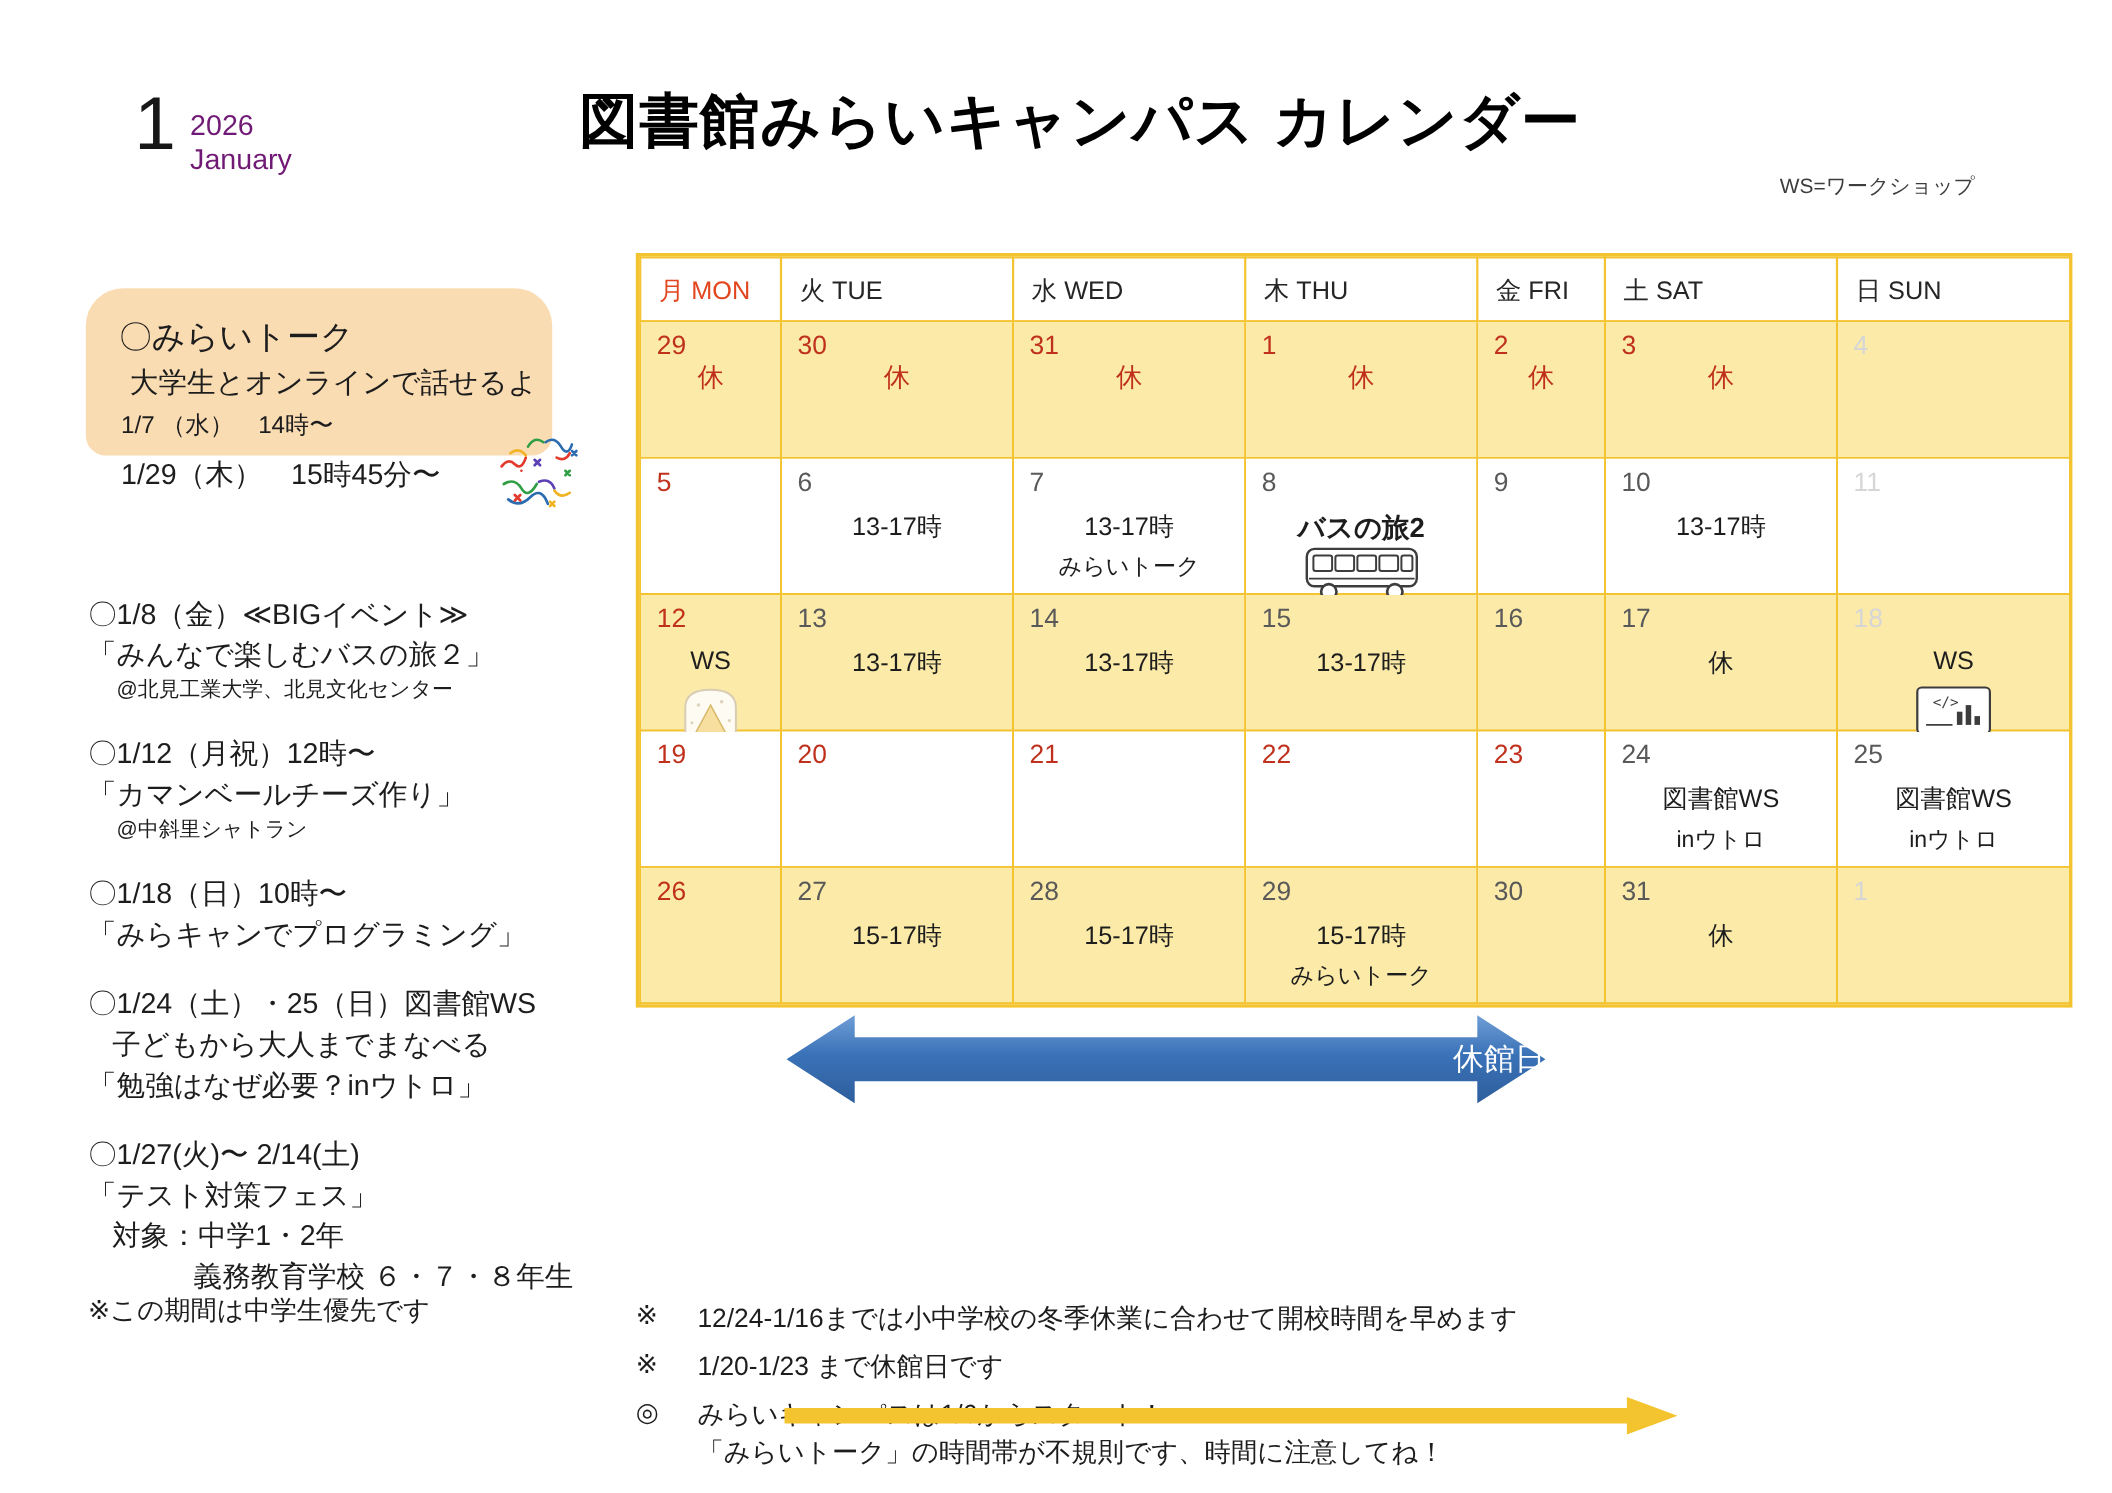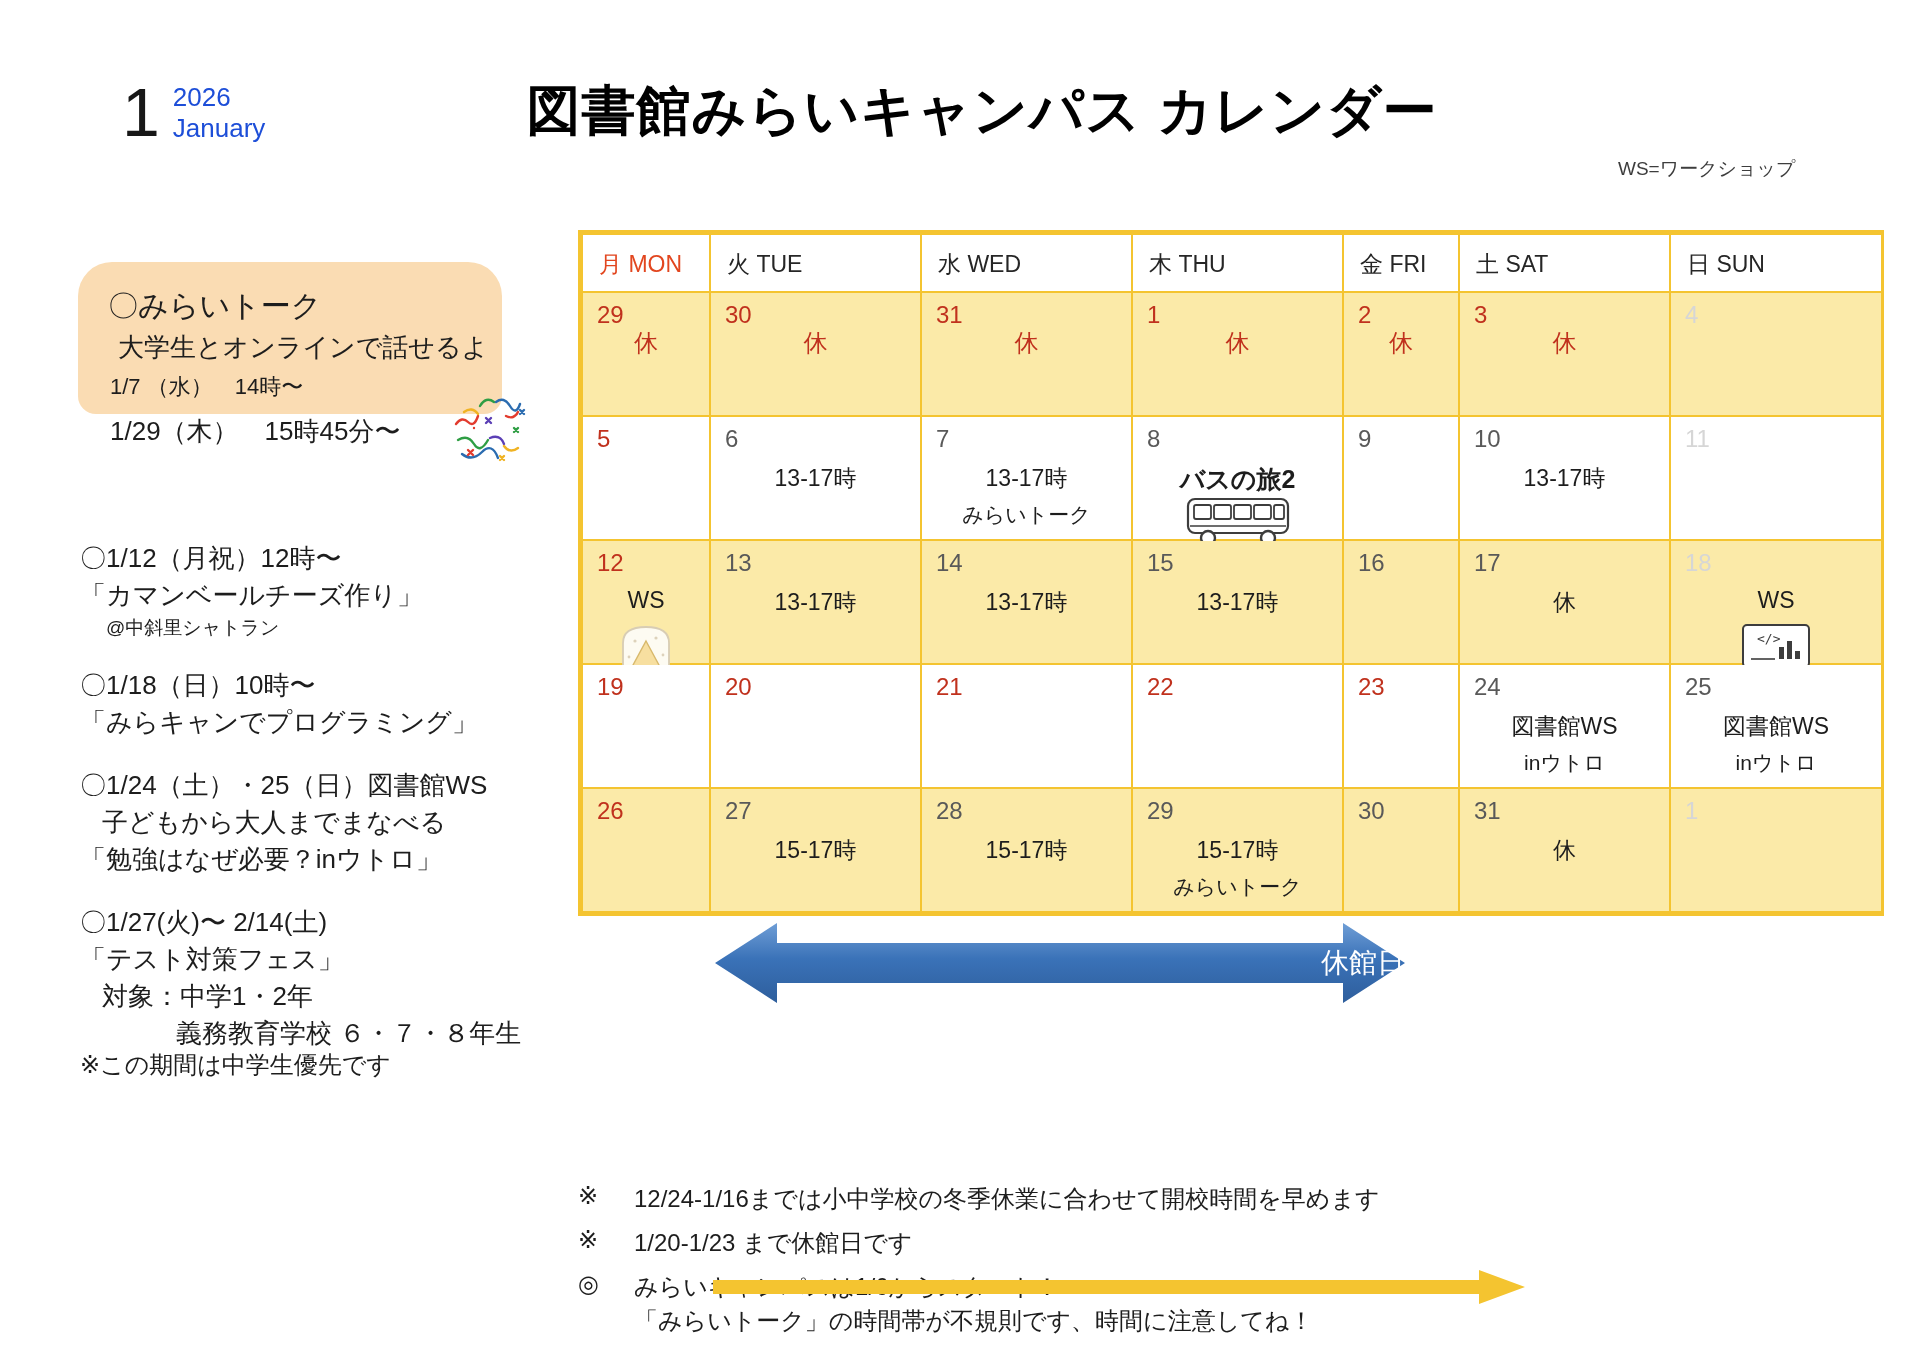--- a/index.html
+++ b/index.html
@@ -10,21 +10,21 @@
     font-family:"Liberation Sans","DejaVu Sans",sans-serif;
     color:#262626;
     overflow:hidden;
     position:relative;
   }
   .page{position:relative;width:1920px;height:1357px;}
 
   
   .hdr-month-blk{position:absolute;left:122px;top:78px;display:flex;align-items:flex-start;}
   .hdr-month-num{font-size:68px;line-height:68px;font-weight:400;color:#171717;letter-spacing:-1px;}
-  .hdr-month-ym{margin-left:14px;margin-top:4px;font-size:26px;line-height:31px;color:#1d4ed8;}
+  .hdr-month-ym{margin-left:14px;margin-top:21px;font-size:26px;line-height:31px;color:#701a75;}
   .hdr-title{position:absolute;left:452px;top:78px;width:1060px;text-align:center;
              font-size:54px;line-height:64px;font-weight:700;color:#000;letter-spacing:1px;}
   .hdr-wsnote{position:absolute;left:1618px;top:156px;font-size:19px;color:#3d3d3d;}
 
   
   .callout{
     position:absolute;left:78px;top:262px;width:424px;height:152px;
     background:#fadcb3;border-radius:34px 34px 18px 18px;
   }
   .callout-t1{position:absolute;left:108px;top:286px;font-size:30px;color:#1d1d1d;}
@@ -126,20 +126,25 @@
       <path d="M42 30 l5 5 M47 30 l-5 5" stroke="#5b3fb5"></path>
       <path d="M24 62 l5 5 M29 62 l-5 5" stroke="#e23b2e"></path>
       <path d="M70 40 l4 4 M74 40 l-4 4" stroke="#2f9e44"></path>
       <path d="M56 68 l4 4 M60 68 l-4 4" stroke="#f0b323"></path>
       <path d="M76 22 l4 4 M80 22 l-4 4" stroke="#2b6cb0"></path>
     </g>
   </svg>
 
   <div class="evlist">
 
+    <div class="ev">
+      <div class="ev-l1">〇1/8（金）≪BIGイベント≫</div>
+      <div class="ev-l2">「みんなで楽しむバスの旅２」</div>
+      <div class="ev-sub">@北見工業大学、北見文化センター</div>
+    </div>
 
     <div class="ev">
       <div class="ev-l1">〇1/12（月祝）12時〜</div>
       <div class="ev-l2">「カマンベールチーズ作り」</div>
       <div class="ev-sub">@中斜里シャトラン</div>
     </div>
 
     <div class="ev">
       <div class="ev-l1">〇1/18（日）10時〜</div>
       <div class="ev-l2">「みらキャンでプログラミング」</div>

